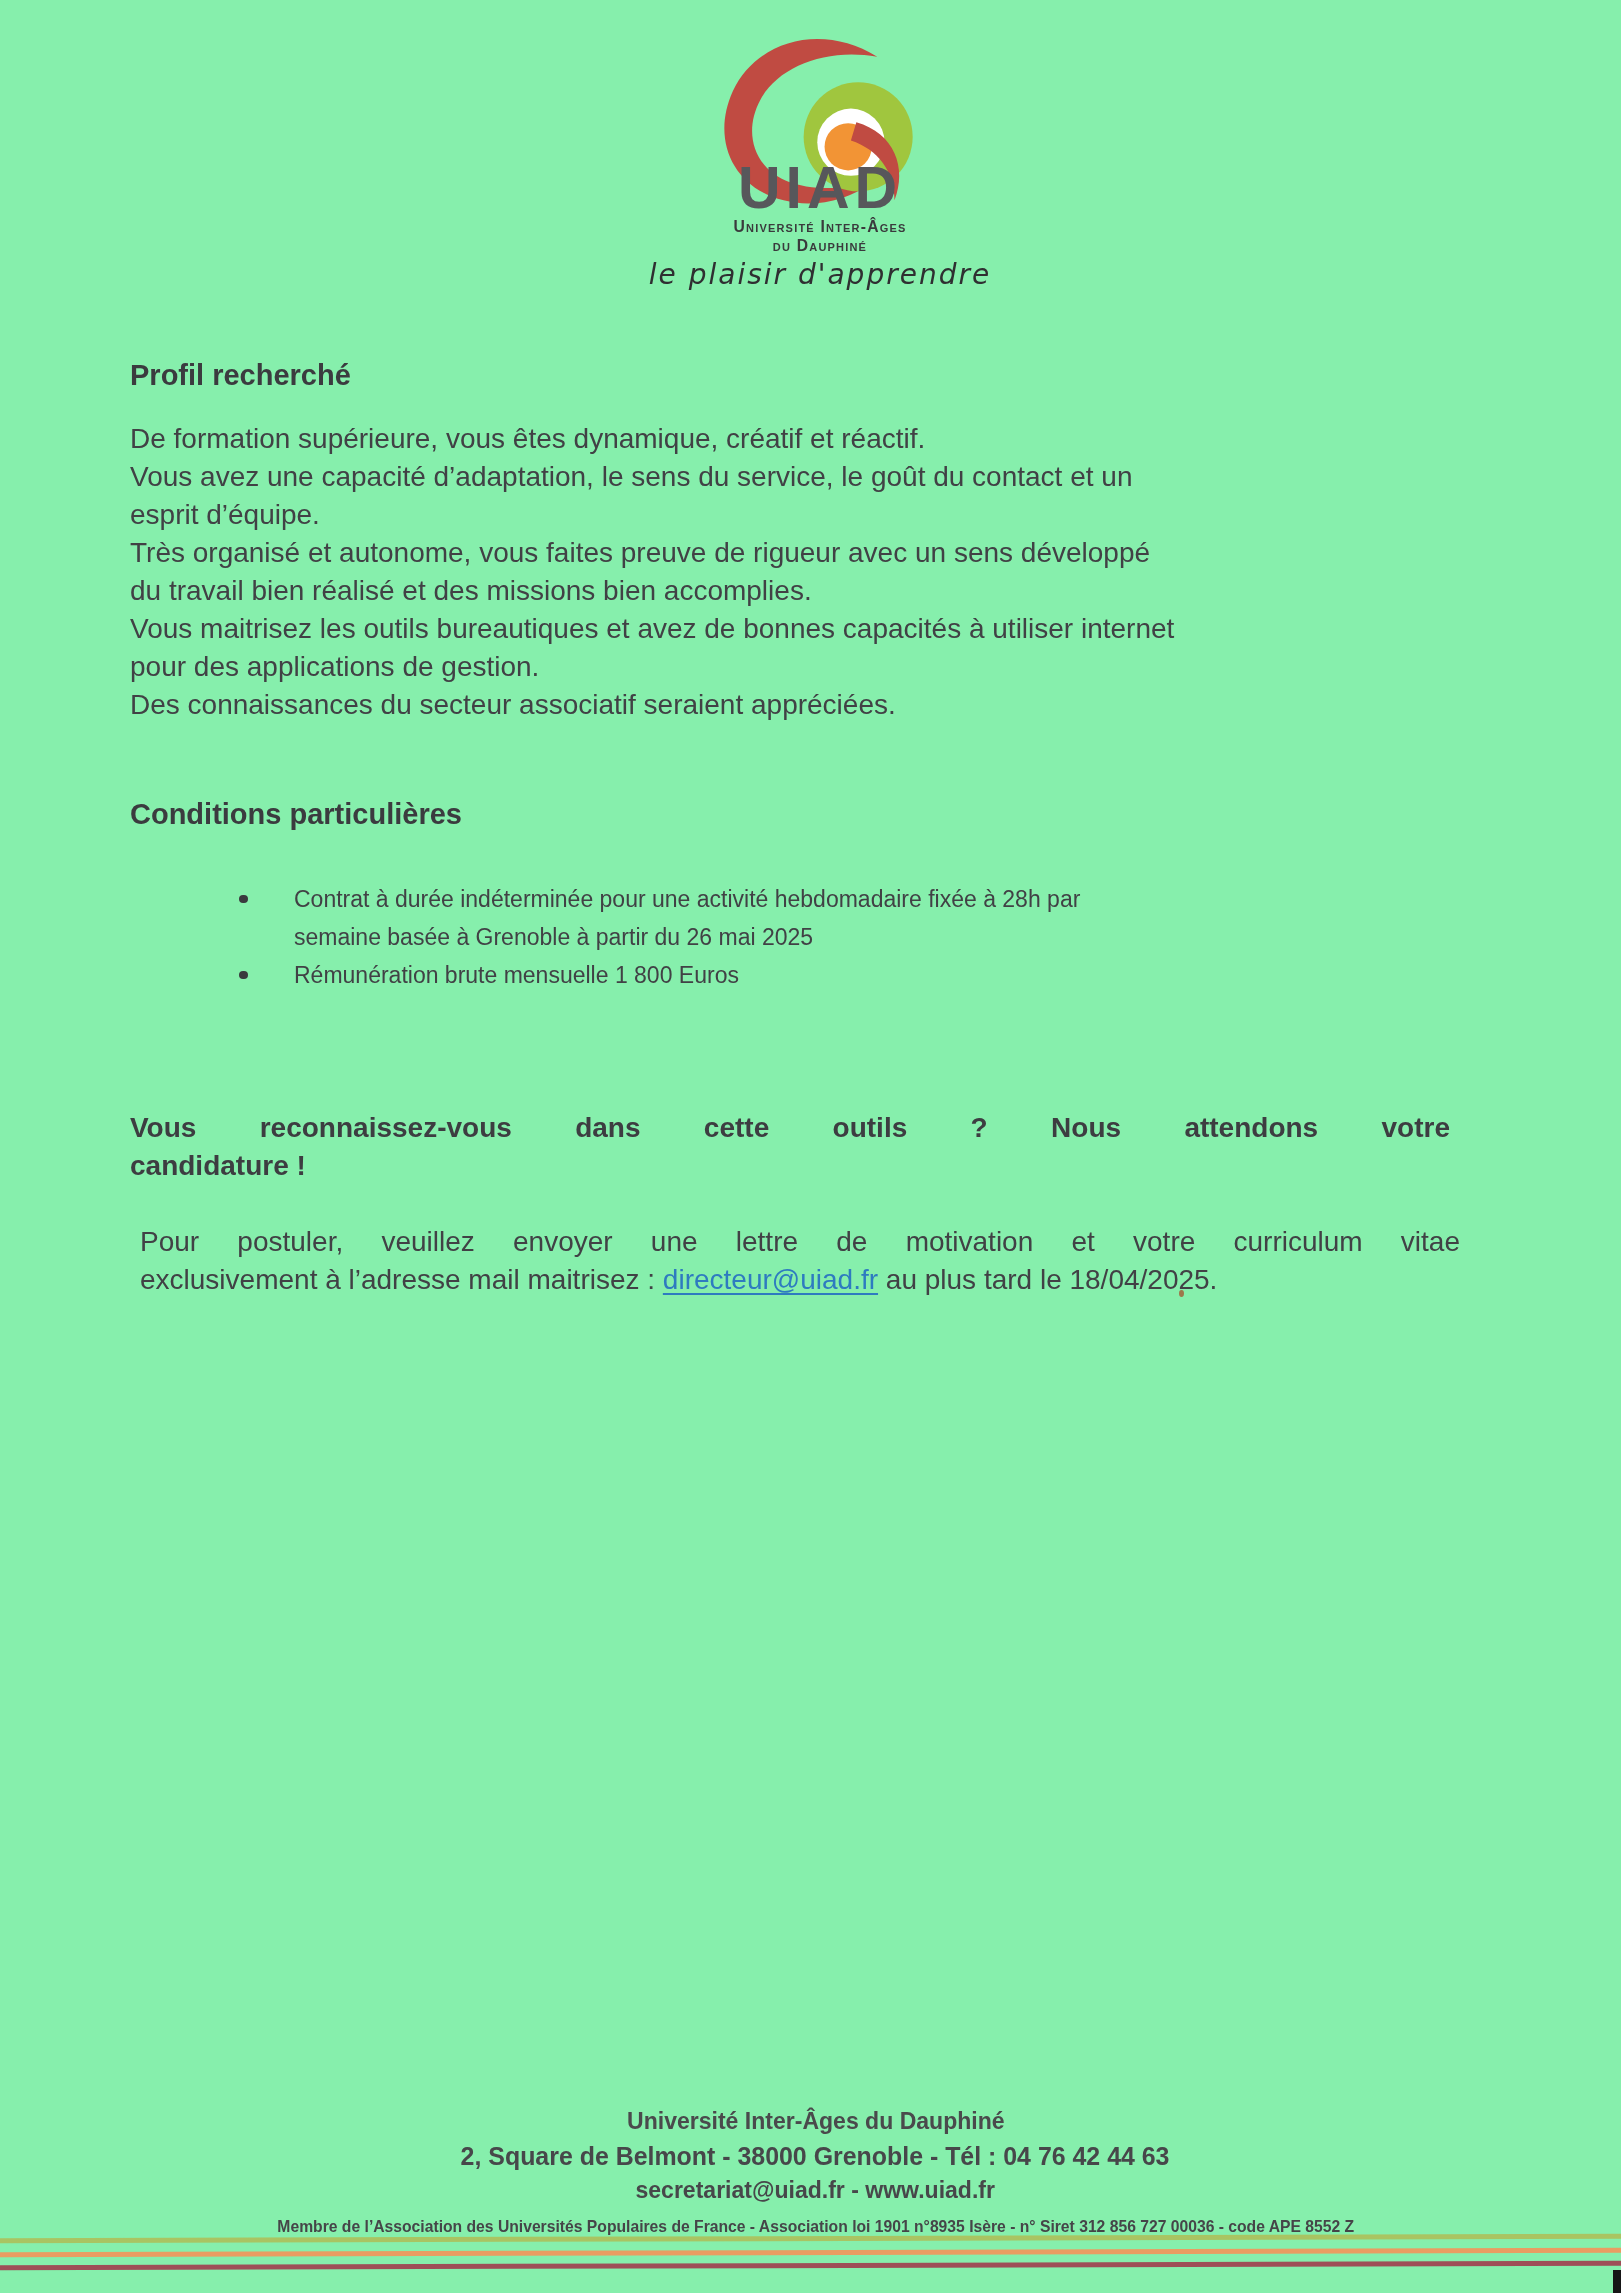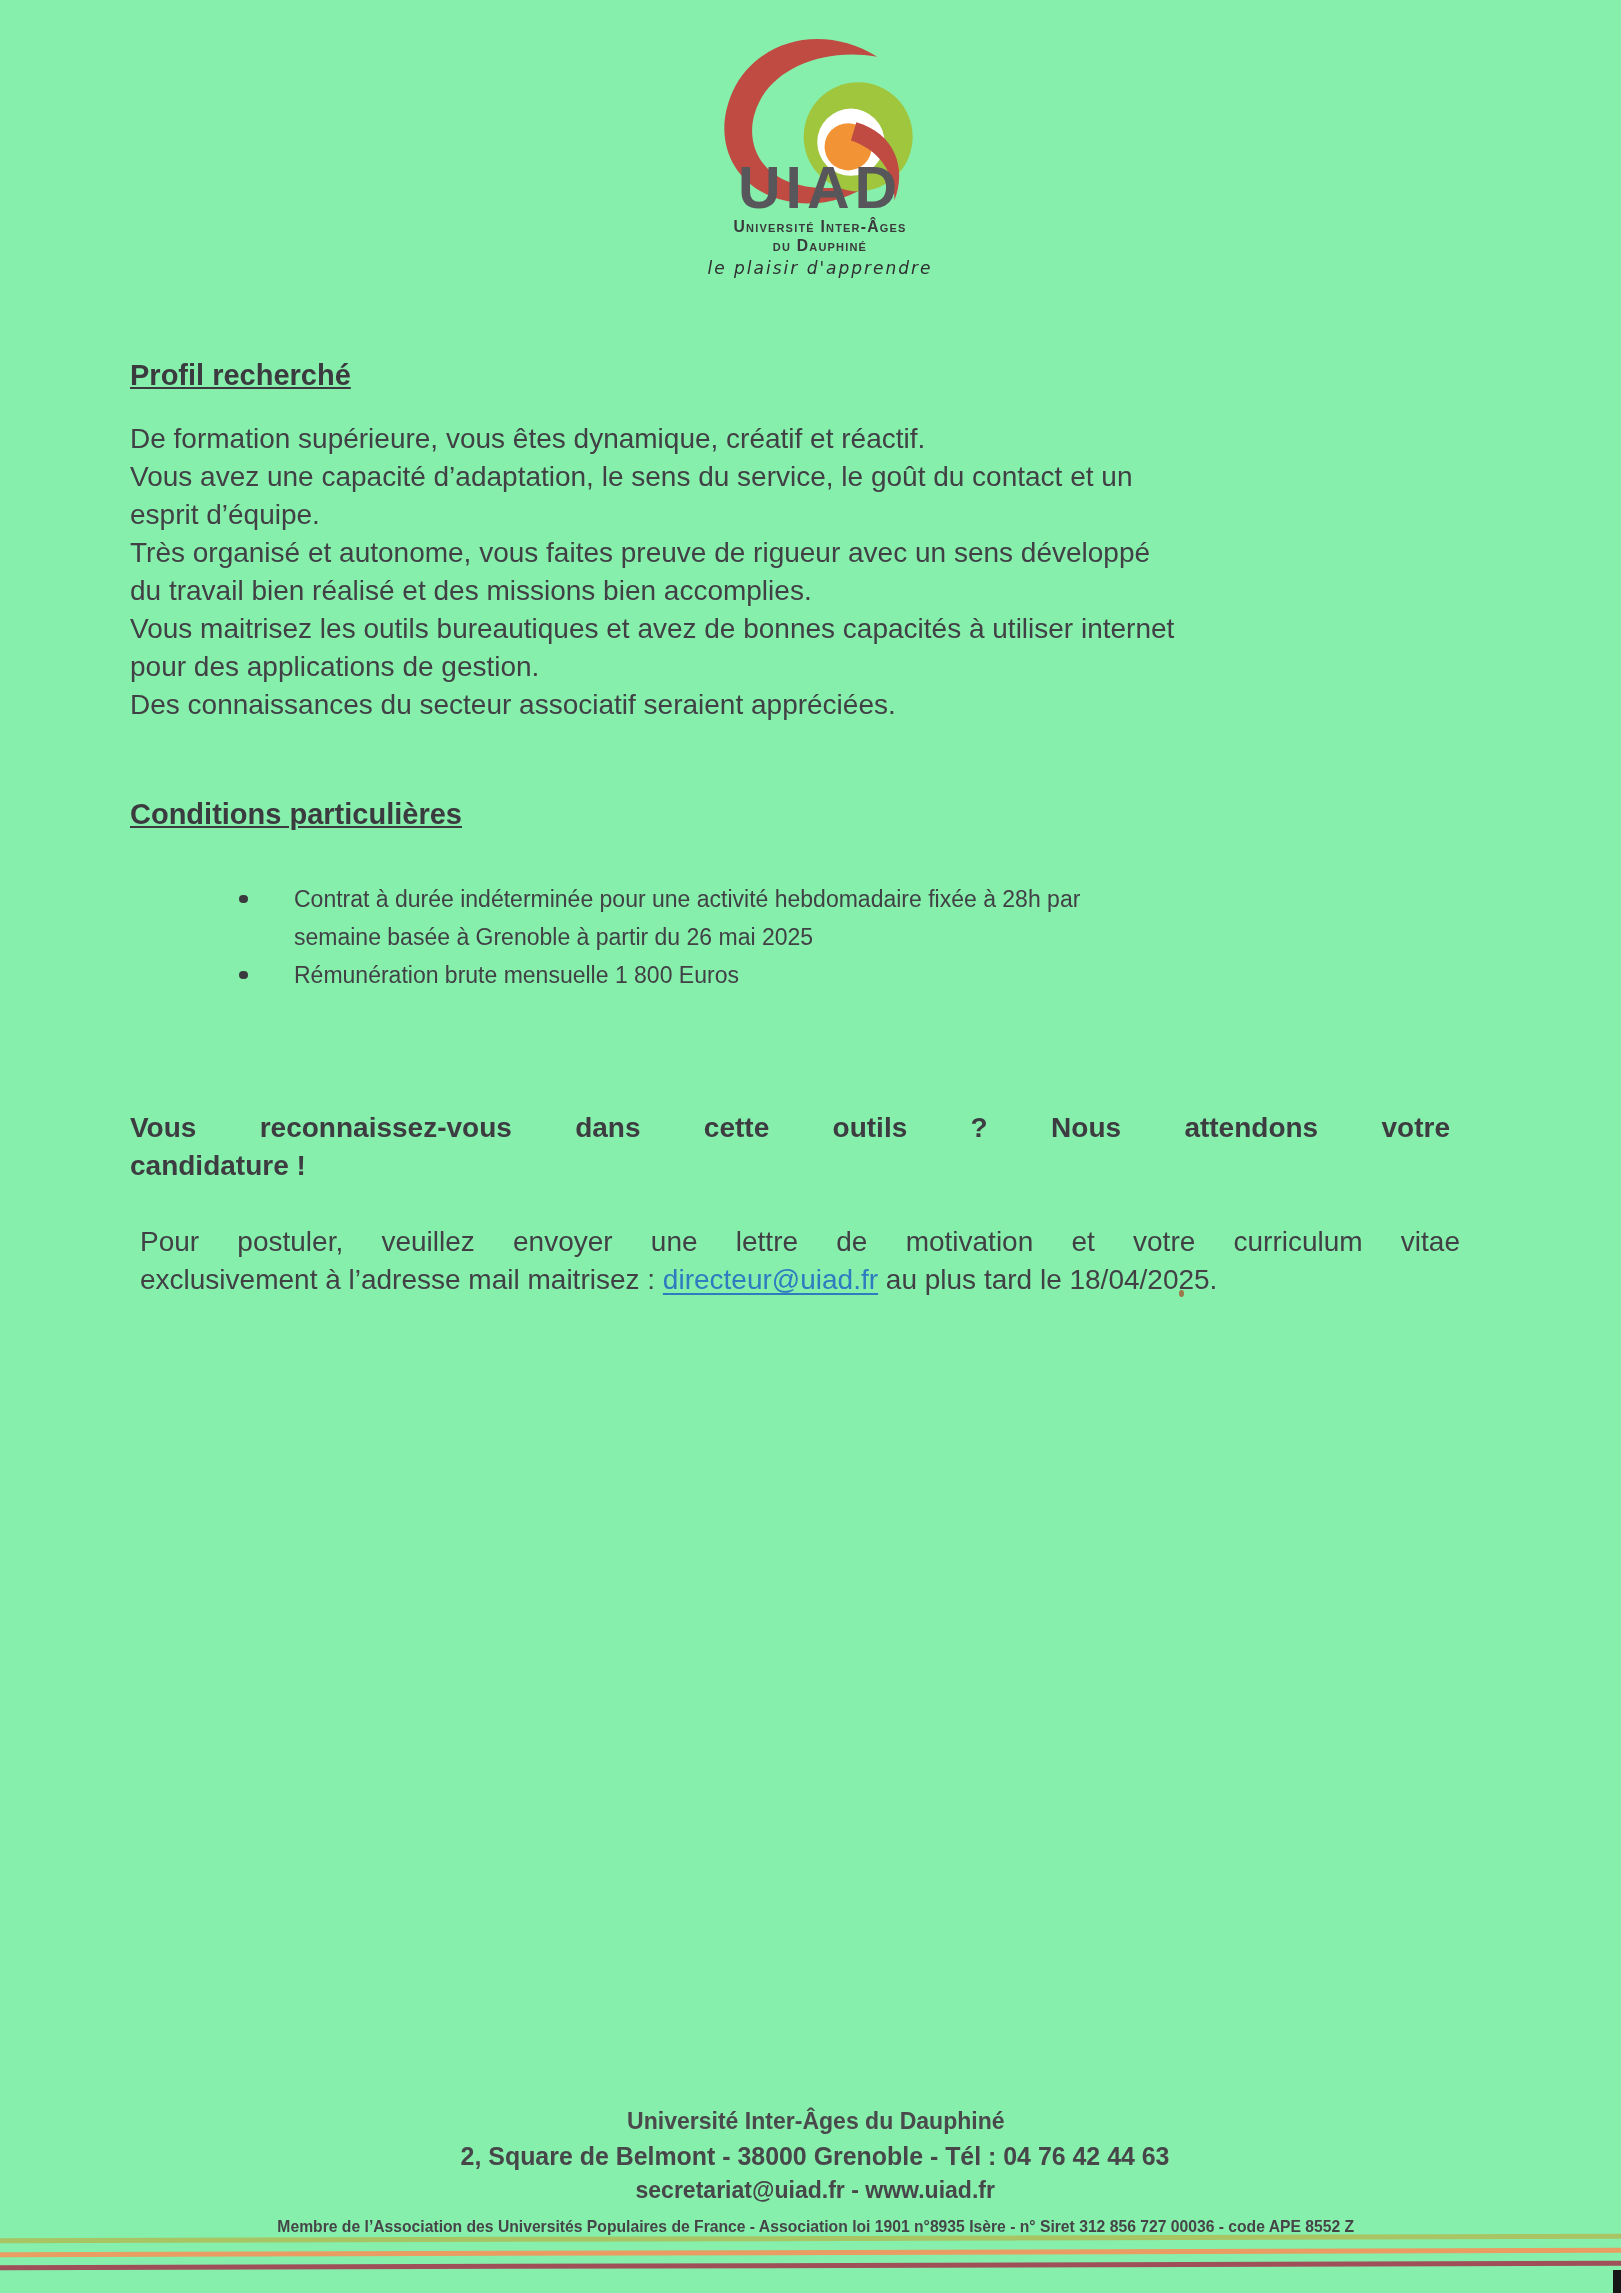--- a/index.html
+++ b/index.html
@@ -14,25 +14,25 @@
   .logo{position:absolute;top:35px;left:575px;width:490px;text-align:center;}
   .logo svg{display:block;margin:0 auto;}
   .logo-acronym{
     margin-top:-45px;font-size:59px;font-weight:bold;letter-spacing:4.9px;
     color:#57575b;line-height:1;
   }
   .logo-name{font-variant:small-caps;font-weight:bold;font-size:15.7px;
     letter-spacing:1.2px;color:#3a3a3c;line-height:18.6px;}
   .logo-tagline{
     margin-top:2.9px;font-family:"DejaVu Sans",sans-serif;font-style:italic;
-    font-size:17px;letter-spacing:2px;color:#2f2f31;
+    font-size:28px;letter-spacing:2px;color:#2f2f31;
   }
 
   
-  .heading{font-weight:bold;font-size:29px;color:#3b3b3f;text-decoration:underline;}
+  .heading{font-weight:bold;font-size:29px;color:#3b3b3f;}
   .para{font-size:28px;line-height:38px;width:1320px;}
   .para div{white-space:nowrap;}
   .jlast{text-align:justify;text-align-last:justify;white-space:normal !important;}
   .bold-para{font-weight:bold;color:#3d3d41;}
 
   
   .bullets{font-size:23px;line-height:38px;width:1235px;}
   .bullet-item{display:flex;align-items:flex-start;}
   .bullet-marker{width:59px;flex:0 0 59px;padding-top:14.7px;}
   .bullet-dot{width:8.8px;height:8.8px;border-radius:50%;background:#3a3a3e;margin-left:3.9px;}

